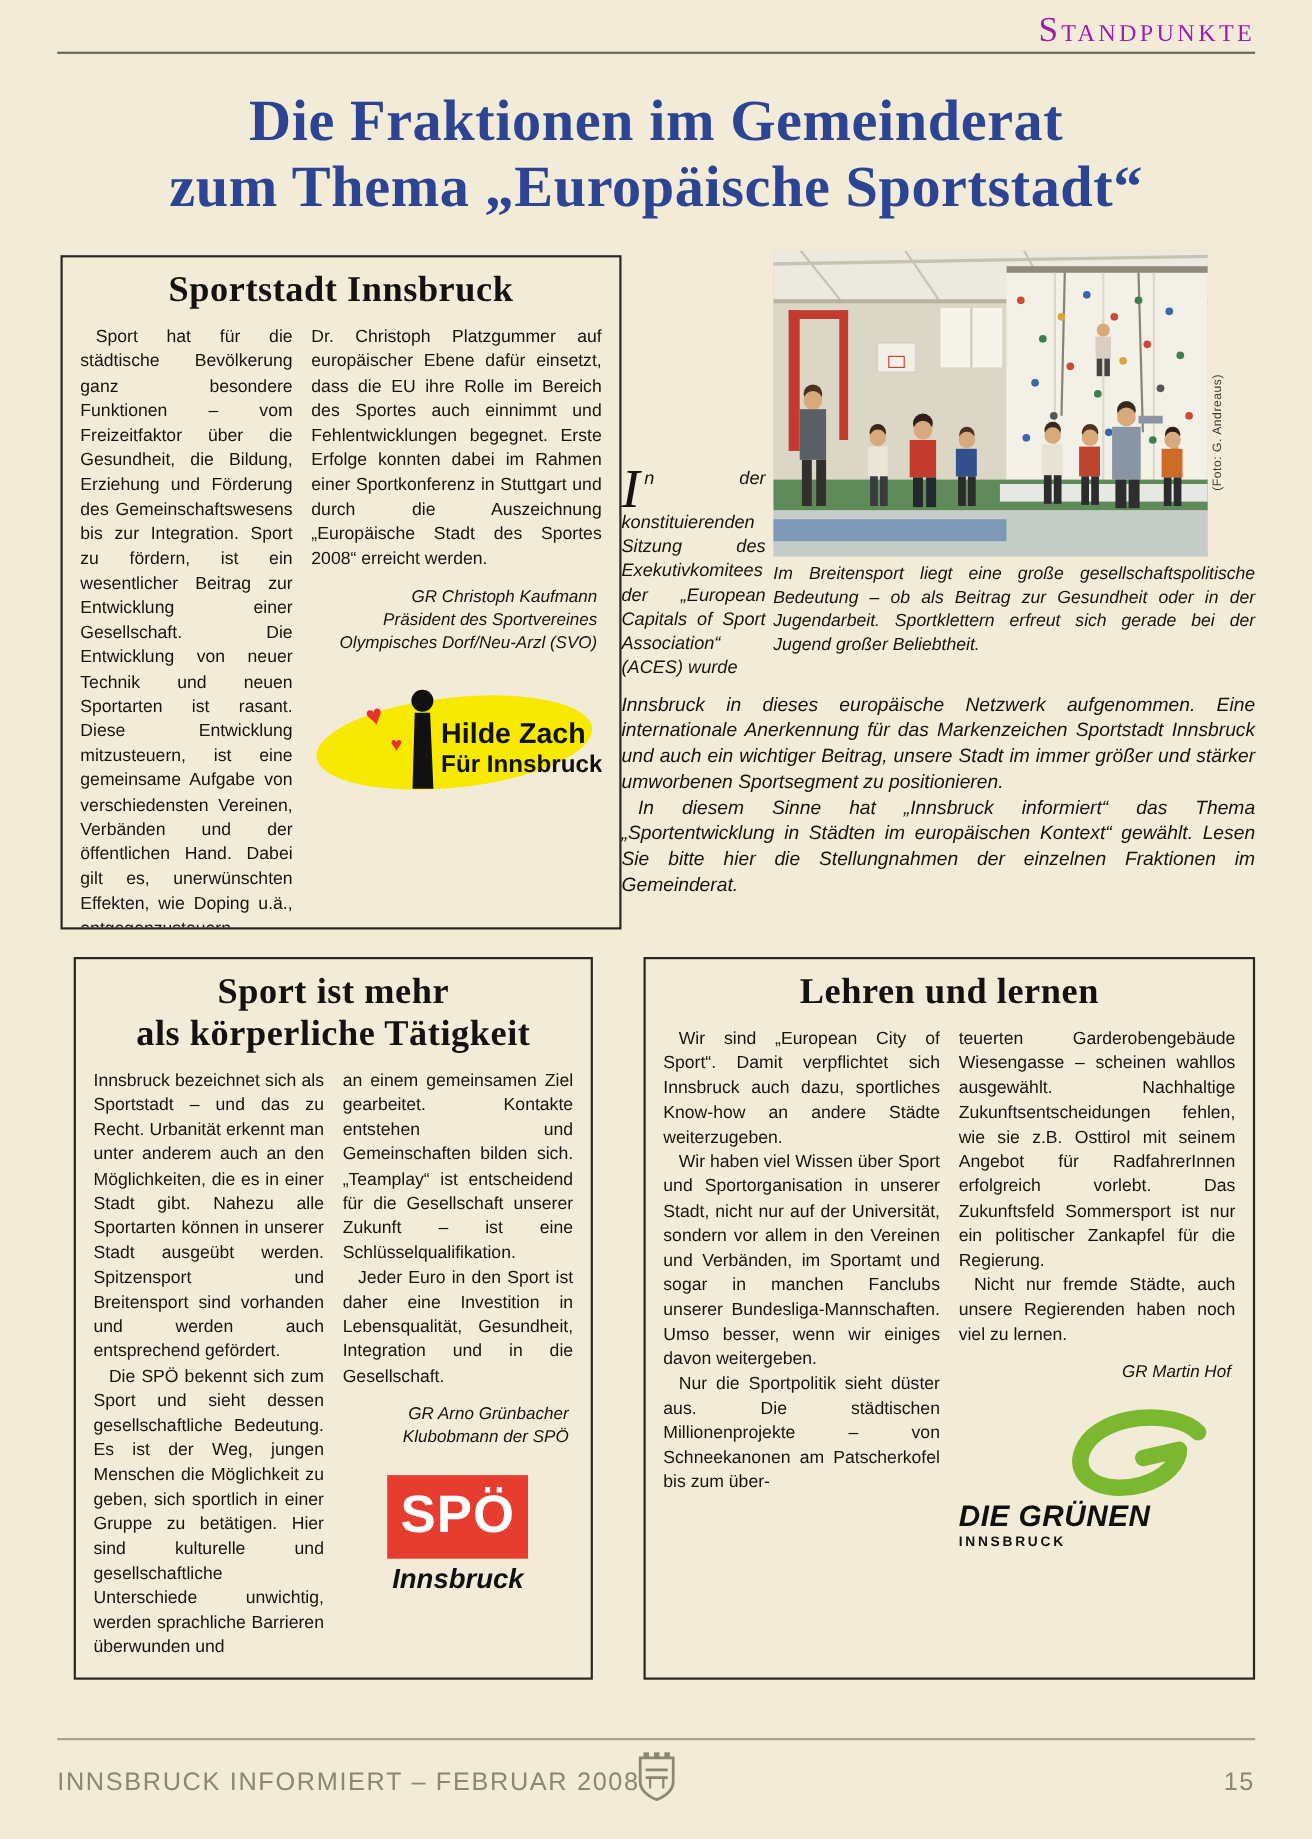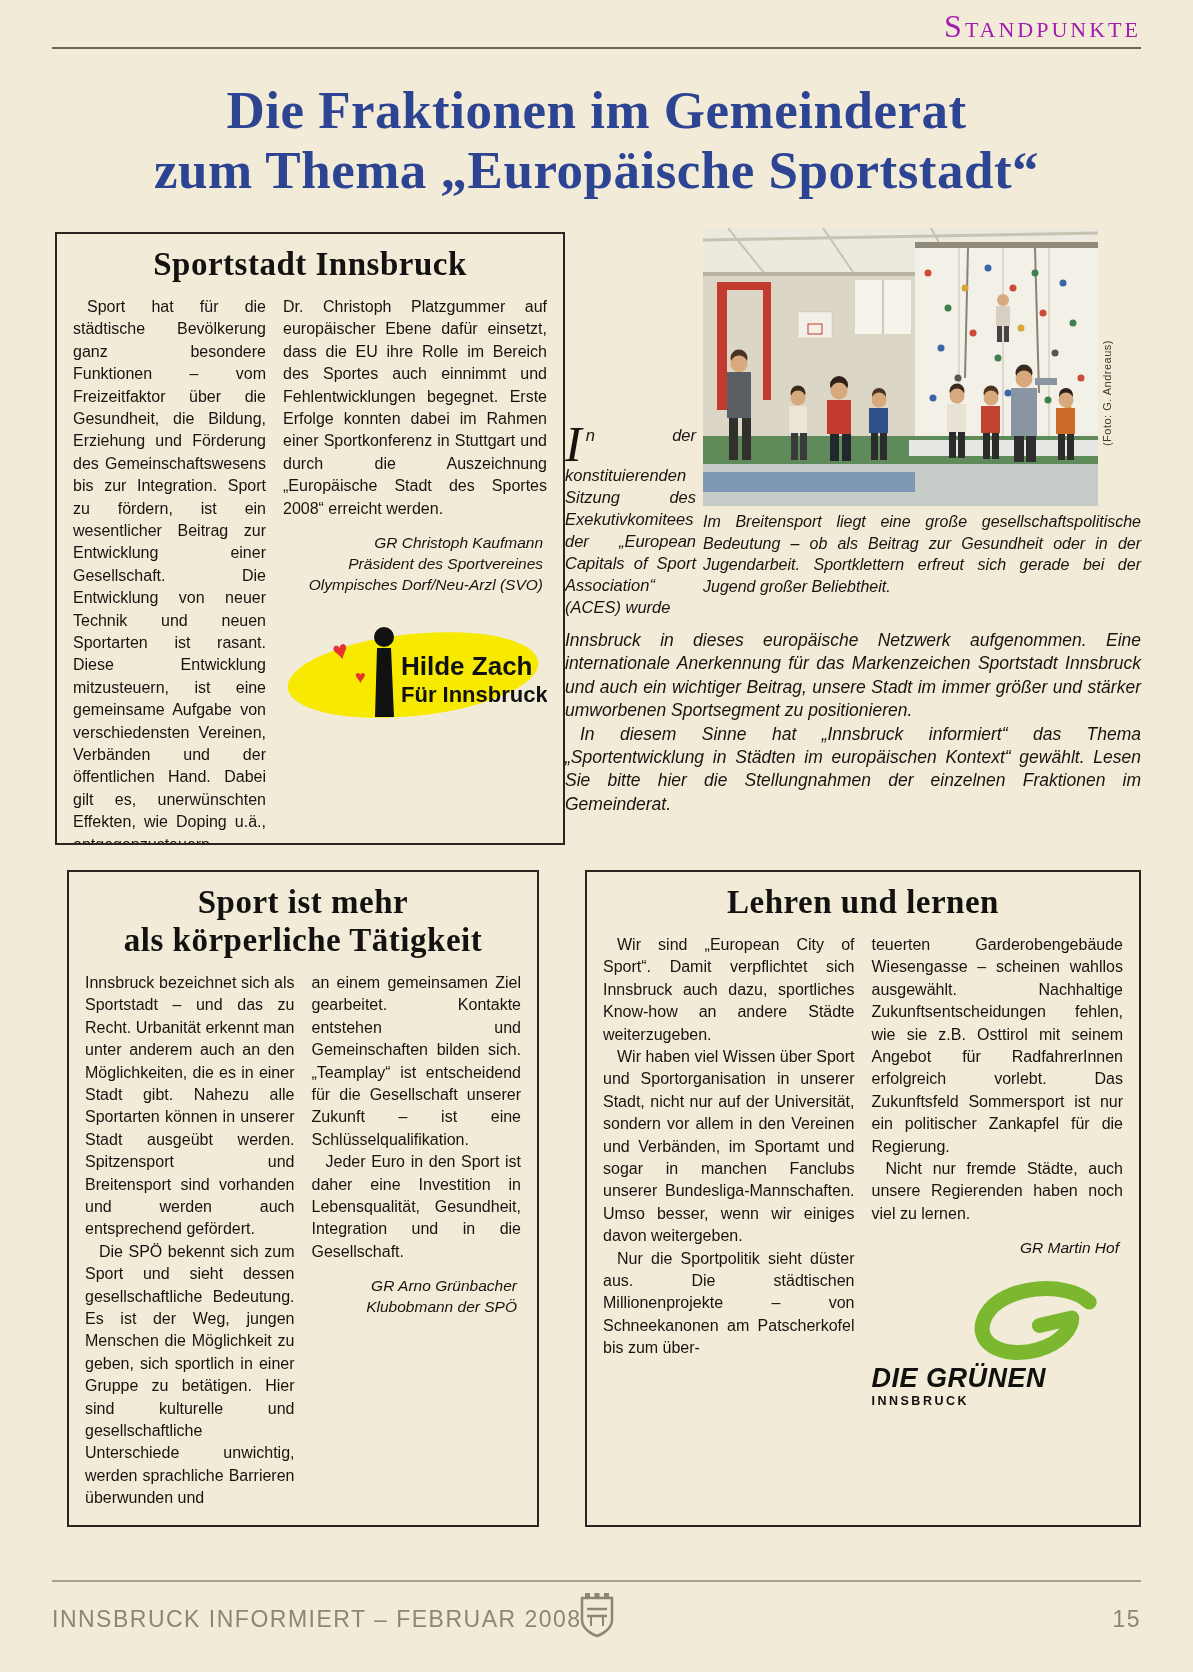--- a/index.html
+++ b/index.html
@@ -290,20 +290,24 @@
       <p>Innsbruck bezeichnet sich als Sportstadt – und das zu Recht. Urbanität erkennt man unter anderem auch an den Möglichkeiten, die es in einer Stadt gibt. Nahezu alle Sportarten können in unserer Stadt ausgeübt werden. Spitzensport und Breitensport sind vorhanden und werden auch entsprechend gefördert.</p>
       <p class="ind">Die SPÖ bekennt sich zum Sport und sieht dessen gesellschaftliche Bedeutung. Es ist der Weg, jungen Menschen die Möglichkeit zu geben, sich sportlich in einer Gruppe zu betätigen. Hier sind kulturelle und gesellschaftliche Unterschiede unwichtig, werden sprachliche Barrieren überwunden und</p>
     </div>
     <div class="col">
       <p>an einem gemeinsamen Ziel gearbeitet. Kontakte entstehen und Gemeinschaften bilden sich. „Teamplay“ ist entscheidend für die Gesellschaft unserer Zukunft – ist eine Schlüsselqualifikation.</p>
       <p class="ind">Jeder Euro in den Sport ist daher eine Investition in Lebensqualität, Gesundheit, Integration und in die Gesellschaft.</p>
       <div class="byline">
         <span class="name">GR Arno Grünbacher</span>
         <span>Klubobmann der SPÖ</span>
       </div>
+      <div class="spoe-logo">
+        <div class="spoe-box">SPÖ</div>
+        <div class="spoe-city">Innsbruck</div>
+      </div>
     </div>
   </div>
 </section>
 
 <section class="box" id="box3">
   <h2>Lehren und lernen</h2>
   <div class="cols">
     <div class="col">
       <p class="ind">Wir sind „European City of Sport“. Damit verpflichtet sich Innsbruck auch dazu, sportliches Know-how an andere Städte weiterzugeben.</p>
       <p class="ind">Wir haben viel Wissen über Sport und Sportorganisation in unserer Stadt, nicht nur auf der Universität, sondern vor allem in den Vereinen und Verbänden, im Sportamt und sogar in manchen Fanclubs unserer Bundesliga-Mannschaften. Umso besser, wenn wir einiges davon weitergeben.</p>

